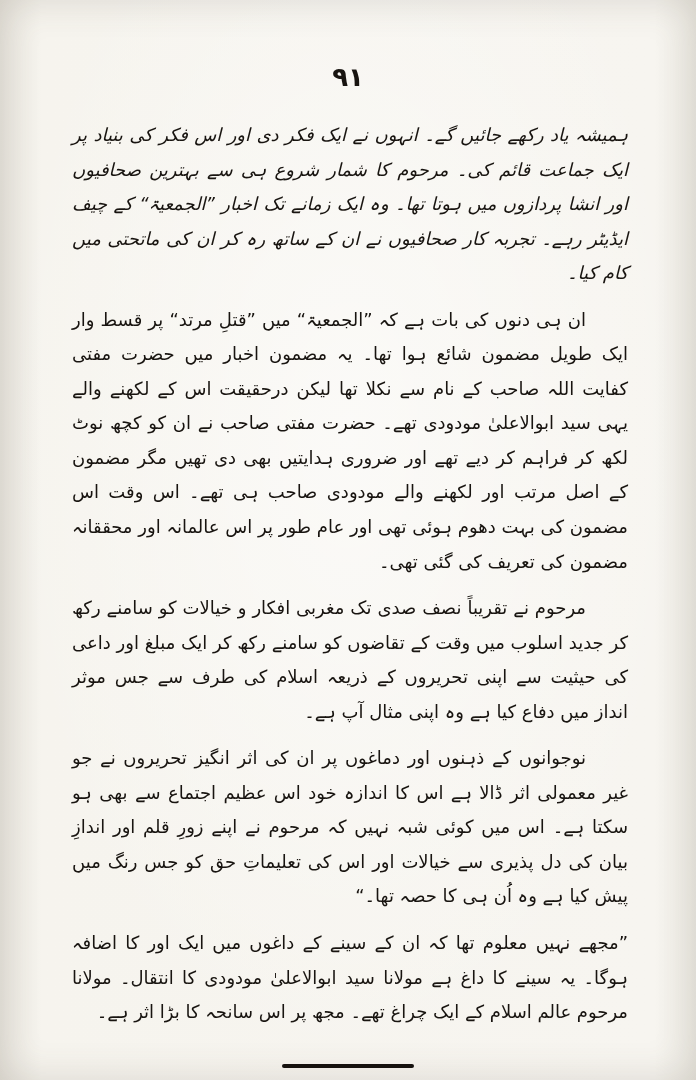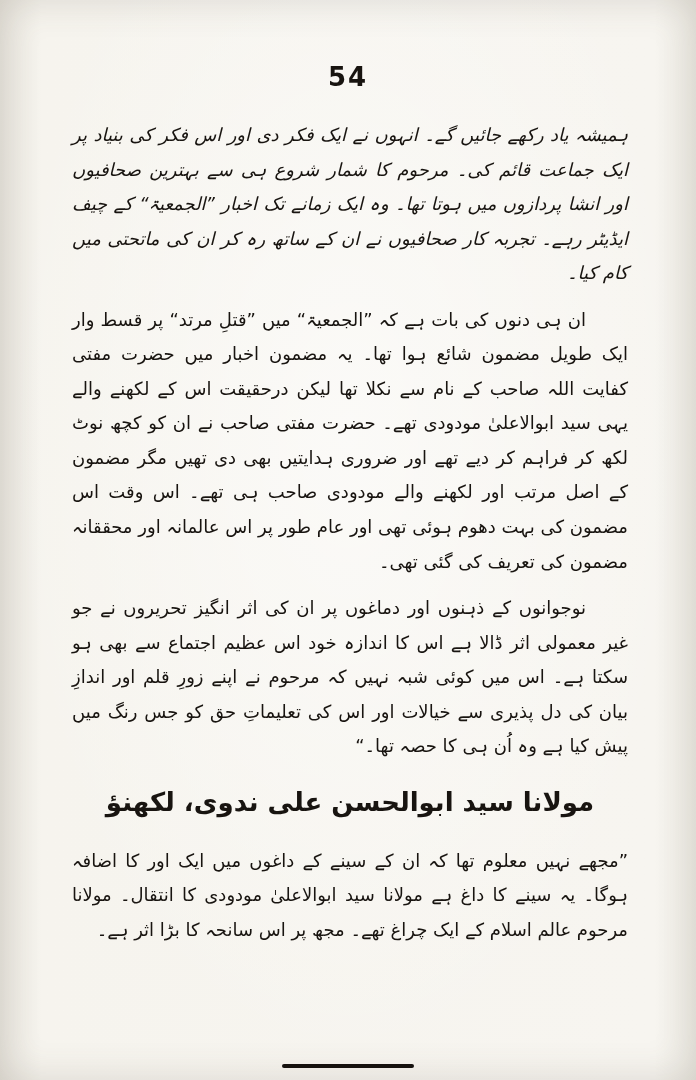--- a/index.html
+++ b/index.html
@@ -78,32 +78,32 @@
     inset: 0;
     pointer-events: none;
     box-shadow: inset 0 0 38px rgba(90, 80, 60, 0.18);
   }
 </style>
 </head>
 <body>
 
 <div class="page">
 
-  <div class="page-number">54</div>
+  <div class="page-number">٩١</div>
 
   <div class="text-block">
 
     <p class="para no-indent">ہمیشہ یاد رکھے جائیں گے۔ انہوں نے ایک فکر دی اور اس فکر کی بنیاد پر ایک جماعت قائم کی۔ مرحوم کا شمار شروع ہی سے بہترین صحافیوں اور انشا پردازوں میں ہوتا تھا۔ وہ ایک زمانے تک اخبار ”الجمعیۃ“ کے چیف ایڈیٹر رہے۔ تجربہ کار صحافیوں نے ان کے ساتھ رہ کر ان کی ماتحتی میں کام کیا۔</p>
 
     <p class="para">ان ہی دنوں کی بات ہے کہ ”الجمعیۃ“ میں ”قتلِ مرتد“ پر قسط وار ایک طویل مضمون شائع ہوا تھا۔ یہ مضمون اخبار میں حضرت مفتی کفایت اللہ صاحب کے نام سے نکلا تھا لیکن درحقیقت اس کے لکھنے والے یہی سید ابوالاعلیٰ مودودی تھے۔ حضرت مفتی صاحب نے ان کو کچھ نوٹ لکھ کر فراہم کر دیے تھے اور ضروری ہدایتیں بھی دی تھیں مگر مضمون کے اصل مرتب اور لکھنے والے مودودی صاحب ہی تھے۔ اس وقت اس مضمون کی بہت دھوم ہوئی تھی اور عام طور پر اس عالمانہ اور محققانہ مضمون کی تعریف کی گئی تھی۔</p>
 
+    <p class="para">مرحوم نے تقریباً نصف صدی تک مغربی افکار و خیالات کو سامنے رکھ کر جدید اسلوب میں وقت کے تقاضوں کو سامنے رکھ کر ایک مبلغ اور داعی کی حیثیت سے اپنی تحریروں کے ذریعہ اسلام کی طرف سے جس موثر انداز میں دفاع کیا ہے وہ اپنی مثال آپ ہے۔</p>
 
     <p class="para">نوجوانوں کے ذہنوں اور دماغوں پر ان کی اثر انگیز تحریروں نے جو غیر معمولی اثر ڈالا ہے اس کا اندازہ خود اس عظیم اجتماع سے بھی ہو سکتا ہے۔ اس میں کوئی شبہ نہیں کہ مرحوم نے اپنے زورِ قلم اور اندازِ بیان کی دل پذیری سے خیالات اور اس کی تعلیماتِ حق کو جس رنگ میں پیش کیا ہے وہ اُن ہی کا حصہ تھا۔“</p>
 
-    <div class="signature">مولانا سید ابوالحسن علی ندوی، لکھنؤ</div>
 
     <p class="para closing">”مجھے نہیں معلوم تھا کہ ان کے سینے کے داغوں میں ایک اور کا اضافہ ہوگا۔ یہ سینے کا داغ ہے مولانا سید ابوالاعلیٰ مودودی کا انتقال۔ مولانا مرحوم عالم اسلام کے ایک چراغ تھے۔ مجھ پر اس سانحہ کا بڑا اثر ہے۔</p>
 
   </div>
 
   <div class="footer-rule"></div>
 
 </div>
 
 </body></html>

